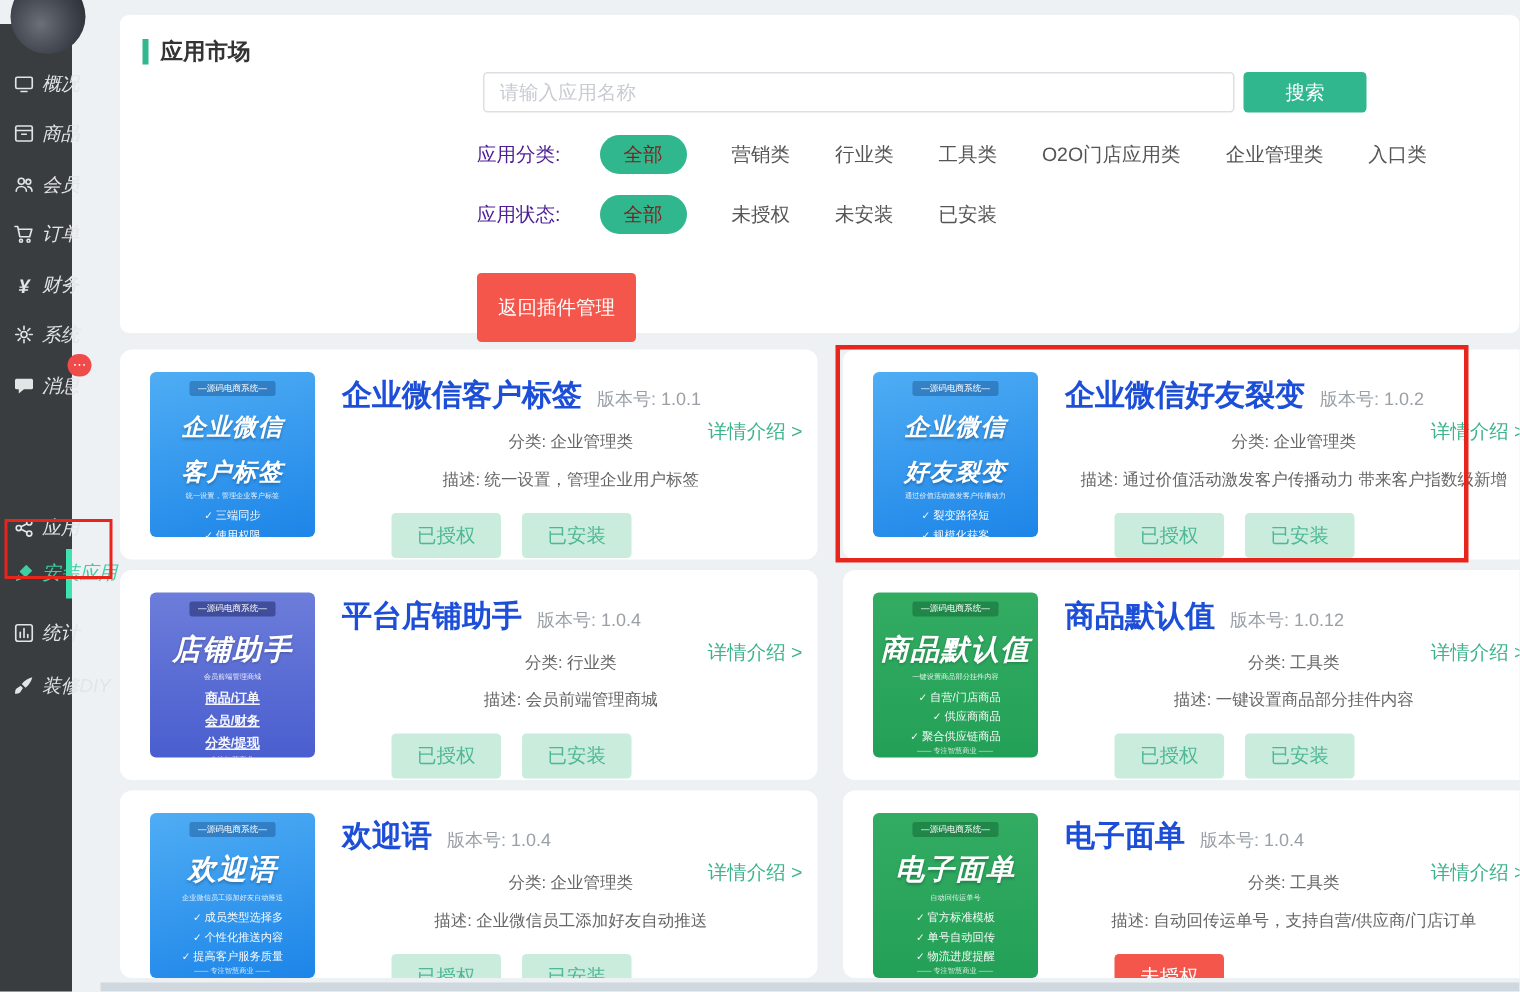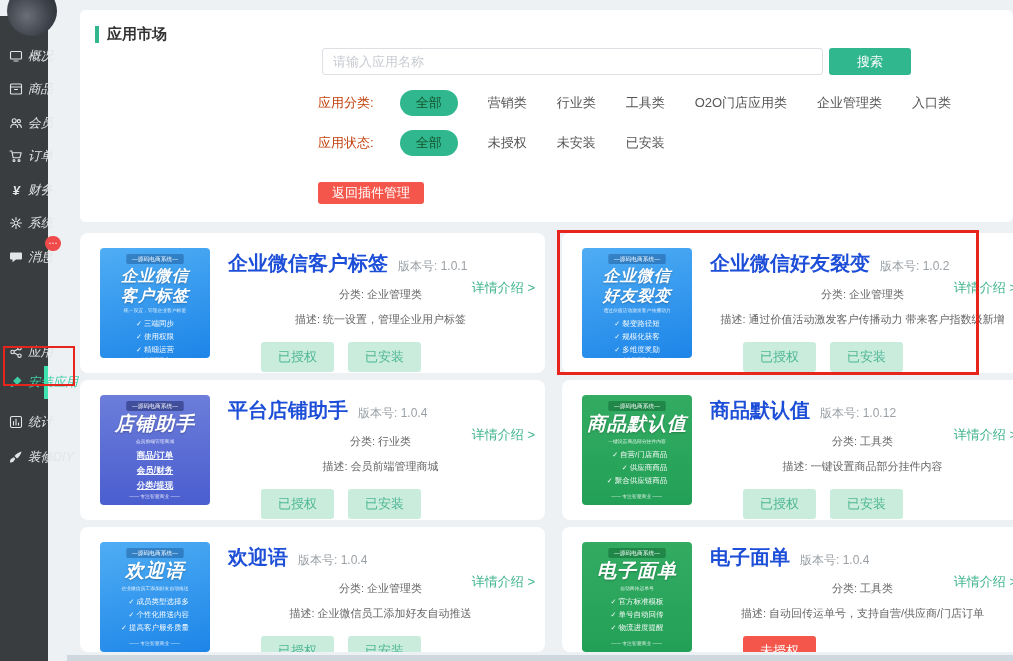--- a/index.html
+++ b/index.html
@@ -28,45 +28,45 @@
   .panel { position:absolute; left:80px; top:10px; width:933px; height:212px; background:#fff; border-radius:6px; }
   .page-title { position:absolute; left:15px; top:15px; display:flex; align-items:center; gap:8px; }
   .page-title .accent { width:4px; height:17px; background:#30b78d; }
   .page-title .txt { font-size:15px; font-weight:bold; color:#333; }
   .search-input { position:absolute; left:242px; top:38px; width:501px; height:27px; border:1px solid #dcdfe3;
     border-radius:3px; padding:0 10px; font-size:13px; color:#333; outline:none; font-family:inherit; }
   .search-input::placeholder { color:#c8ccd1; }
   .search-btn { position:absolute; left:749px; top:38px; width:82px; height:27px; background:#30b78d; color:#fff;
     border:none; border-radius:3px; font-size:13px; cursor:pointer; font-family:inherit; }
   .frow { position:absolute; left:238px; display:flex; align-items:center; font-size:13px; color:#555; }
-  .frow .flabel { margin-right:26px; color:#c2410c;text-align:center; }
+  .frow .flabel { margin-right:26px; color:#4c1d95;text-align:center; }
   .frow .opts { display:flex; align-items:center; column-gap:30px; }
-  .pill { background:#30b78d; color:#14532d; padding:4px 16px; border-radius:13px; cursor:pointer; }
+  .pill { background:#30b78d; color:#7f1d1d; padding:4px 16px; border-radius:13px; cursor:pointer; }
   .opt { cursor:pointer; color:#555; }
   .row-cat { top:80px; }
   .row-status { top:120px; }
   .row-notice { top:172px; align-items:center; }
-  .back-btn { background:#f4564b; color:#fff; border:none; border-radius:3px; padding:2px 14px; font-size:13px;
+  .back-btn { background:#f4564b; color:#fff; border:none; border-radius:3px; padding:14px 14px; font-size:13px;
     cursor:pointer; font-family:inherit; }
   .notice-text { margin-left:28px; font-size:13px; color:#333; }
   
   .cards { position:absolute; left:80px; top:233px; width:948px; display:grid;
     grid-template-columns:465px 465px; grid-template-rows:140px 140px 125px; column-gap:17px; row-gap:7px; z-index:1; }
   .card { background:#fff; border-radius:8px; display:flex; padding:15px 12px 0 20px; position:relative; overflow:hidden; }
   .art { width:110px; height:110px; flex:none; border-radius:4px; color:#fff; display:flex; flex-direction:column;
     align-items:center; padding:5px 4px 4px; overflow:hidden; }
   .art.blue   { background:linear-gradient(165deg,#4fadf4 0%,#1d85e8 100%); }
   .art.purple { background:linear-gradient(180deg,#6c7dda 0%,#4a5ecf 100%); }
   .art.green  { background:linear-gradient(180deg,#33ac62 0%,#23a057 100%); }
   .art-banner { font-size:7px; transform:scale(.82); background:rgba(0,30,80,.28); padding:1px 7px;
     border-radius:2px; white-space:nowrap; }
   .art.green .art-banner { background:rgba(0,70,30,.35); }
   .art.purple .art-banner { background:rgba(15,25,80,.45); }
   .art-title { font-size:16px; font-weight:bold; font-style:italic; line-height:1.2; letter-spacing:1px;
-    text-shadow:0 1px 2px rgba(0,0,0,.25); white-space:nowrap; margin-top:1px; }
+    text-shadow:0 1px 2px rgba(0,0,0,.25); white-space:nowrap; margin-top:11px; }
   .art-title.big { font-size:19px; }
   .art-sub { font-size:6px; opacity:.85; transform:scale(.8); white-space:nowrap; margin-top:1px; }
   .art-feats { margin-top:4px; display:flex; flex-direction:column; row-gap:3px; align-items:flex-end; }
   .art-feat { font-size:7.5px; white-space:nowrap; opacity:.95; }
   .art-feat::before { content:"✓ "; font-size:7px; }
   .art.purple .art-feat { text-decoration:underline; font-weight:bold; font-size:8.5px; }
   .art.purple .art-feat::before { content:""; }
   .art-foot { margin-top:auto; font-size:6px; opacity:.8; transform:scale(.8); white-space:nowrap; }
   .info { flex:1; min-width:0; padding-left:18px; padding-top:2px; }
   .name-row { display:flex; align-items:baseline; }

